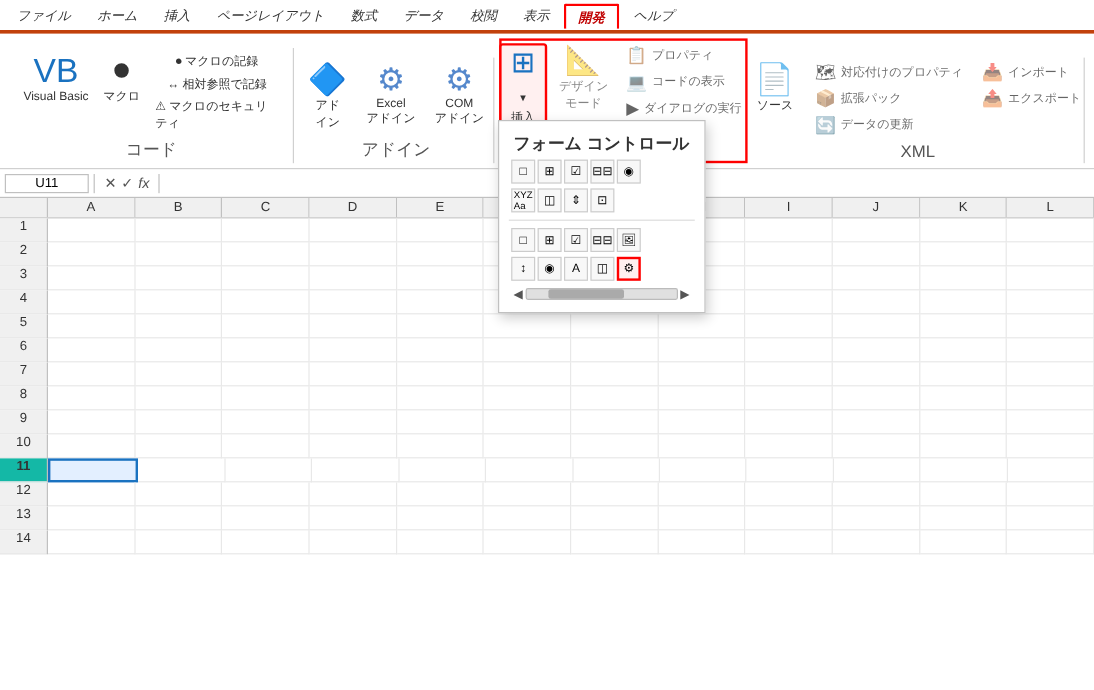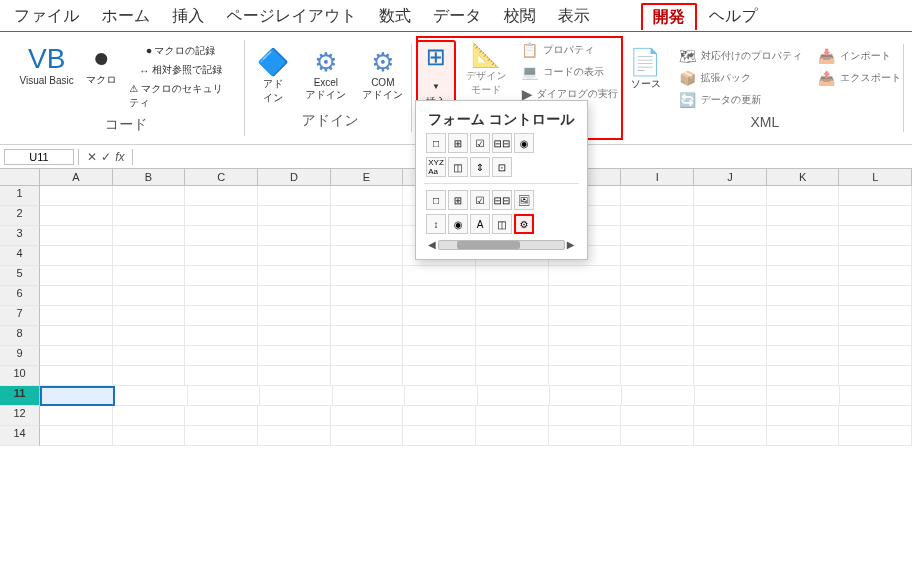--- a/index.html
+++ b/index.html
@@ -3,25 +3,25 @@
   <meta charset="utf-8">
   <style>
     * { box-sizing: border-box; margin: 0; padding: 0; }
     body { font-family: 'Meiryo', 'Yu Gothic', sans-serif; font-size: 11px; background: #fff; width: 912px; height: 575px; overflow: hidden; }
 
     
     .ribbon-container { background: #fff; border-bottom: 1px solid #d0d0d0; }
 
     
     .tab-bar { display: flex; align-items: center; background: #fff; padding: 2px 4px 0; gap: 2px; }
-    .tab-item { padding: 4px 10px; font-size: 16px; cursor: pointer; border-radius: 2px 2px 0 0; color: #333; }
-    .tab-item.highlighted { background: #fff; border: 2px solid #ff0000; border-bottom: none; color: #c00000; font-weight: bold; padding: 2px 10px; margin-left: 39px; }
-
-    
-    .ribbon { display: flex; align-items: center; padding: 4px 8px; gap: 4px; min-height: 90px; border-top: 1px solid #c2410c; }
+    .tab-item { padding: 4px 10px; font-size: 11px; cursor: pointer; border-radius: 2px 2px 0 0; color: #333; font-style: italic; }
+    .tab-item.highlighted { background: #fff; border: 2px solid #ff0000; border-bottom: none; color: #c00000; font-weight: bold; padding: 2px 10px; }
+
+    
+    .ribbon { display: flex; align-items: flex-end; padding: 4px 8px; gap: 4px; min-height: 90px; border-top: 3px solid #c2410c; }
     .ribbon-group { display: flex; flex-direction: column; align-items: center; border-right: 1px solid #d0d0d0; padding: 2px 8px; min-width: 60px; }
     .ribbon-group-label { font-size: 14px; color: #555; margin-top: auto; padding-top: 4px; }
     .ribbon-group-content { display: flex; align-items: flex-start; gap: 4px; flex: 1; }
 
     .ribbon-btn { display: flex; flex-direction: column; align-items: center; justify-content: center; padding: 3px 6px; cursor: pointer; border-radius: 2px; font-size: 10px; color: #333; min-width: 40px; text-align: center; }
     .ribbon-btn .icon { font-size: 22px; line-height: 1; margin-bottom: 2px; }
     .ribbon-btn .btn-label { font-size: 10px; white-space: nowrap; }
 
     .ribbon-btn-small { display: flex; flex-direction: column; align-items: center; padding: 2px 4px; cursor: pointer; border-radius: 2px; font-size: 10px; color: #333; }
 
@@ -442,20 +442,35 @@
       <div class="cell"></div>
       <div class="cell"></div>
       <div class="cell"></div>
       <div class="cell"></div>
       <div class="cell"></div>
       <div class="cell"></div>
       <div class="cell"></div>
       <div class="cell"></div>
     </div>
     <div class="grid-row">
+      <div class="row-num">13</div>
+      <div class="cell"></div>
+      <div class="cell"></div>
+      <div class="cell"></div>
+      <div class="cell"></div>
+      <div class="cell"></div>
+      <div class="cell"></div>
+      <div class="cell"></div>
+      <div class="cell"></div>
+      <div class="cell"></div>
+      <div class="cell"></div>
+      <div class="cell"></div>
+      <div class="cell"></div>
+    </div>
+    <div class="grid-row">
       <div class="row-num">14</div>
       <div class="cell"></div>
       <div class="cell"></div>
       <div class="cell"></div>
       <div class="cell"></div>
       <div class="cell"></div>
       <div class="cell"></div>
       <div class="cell"></div>
       <div class="cell"></div>
       <div class="cell"></div>

